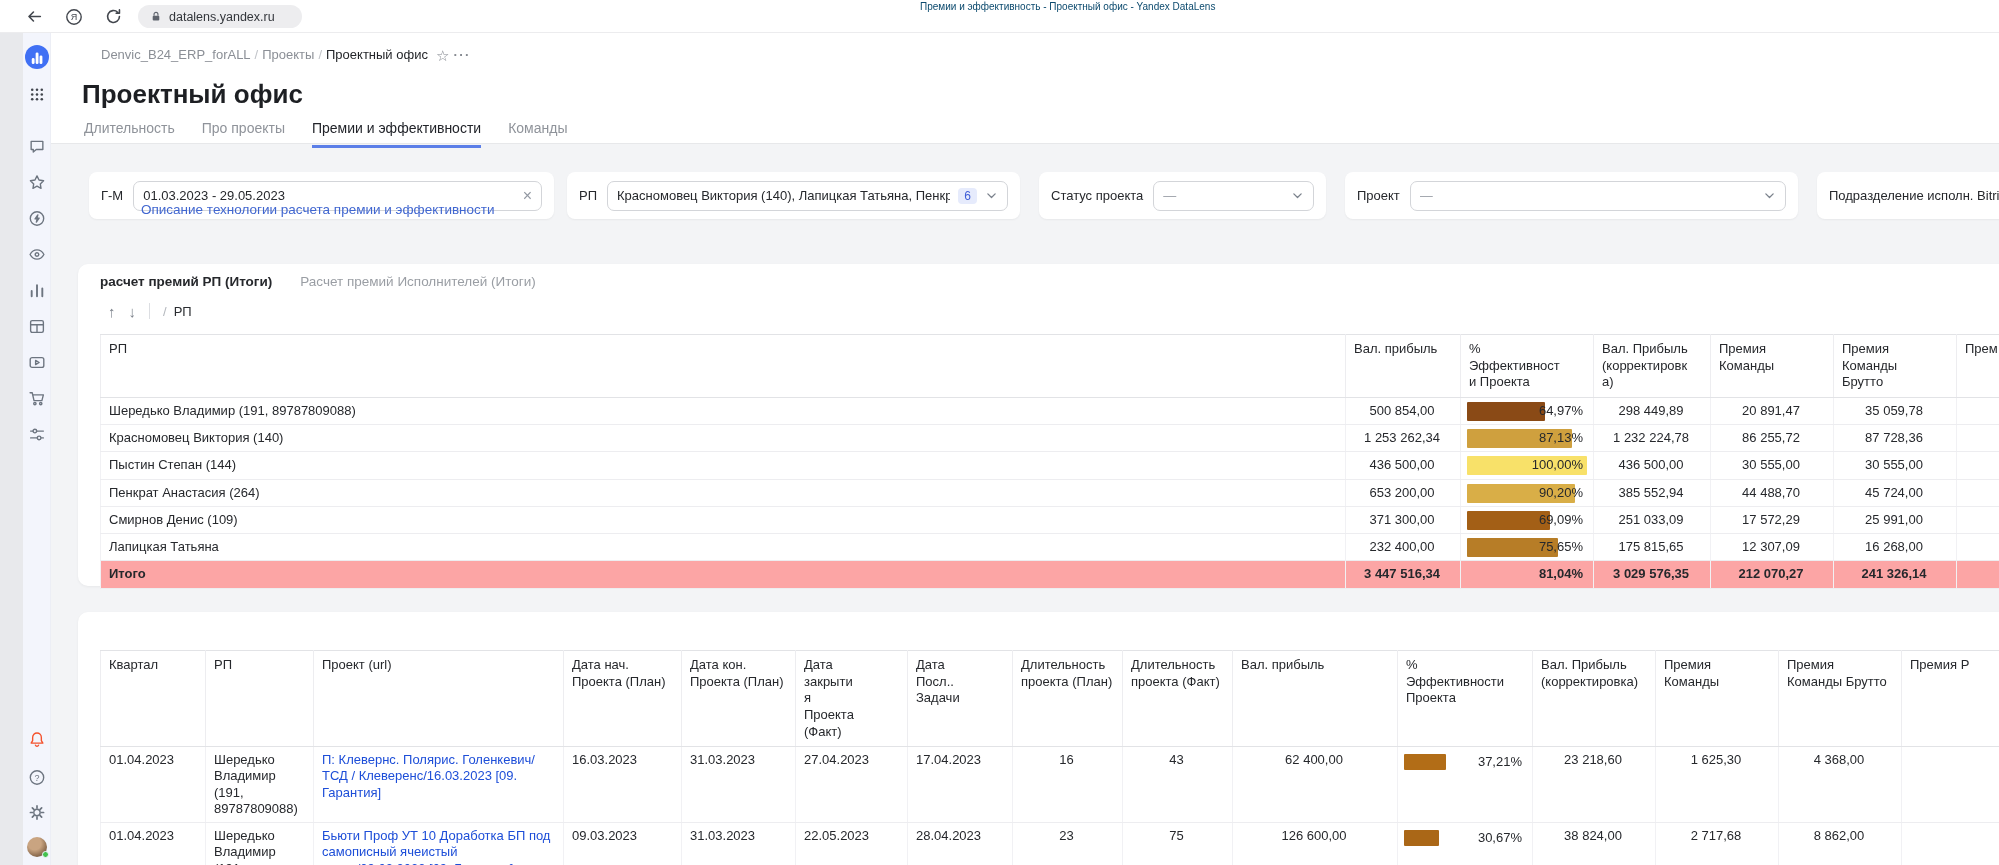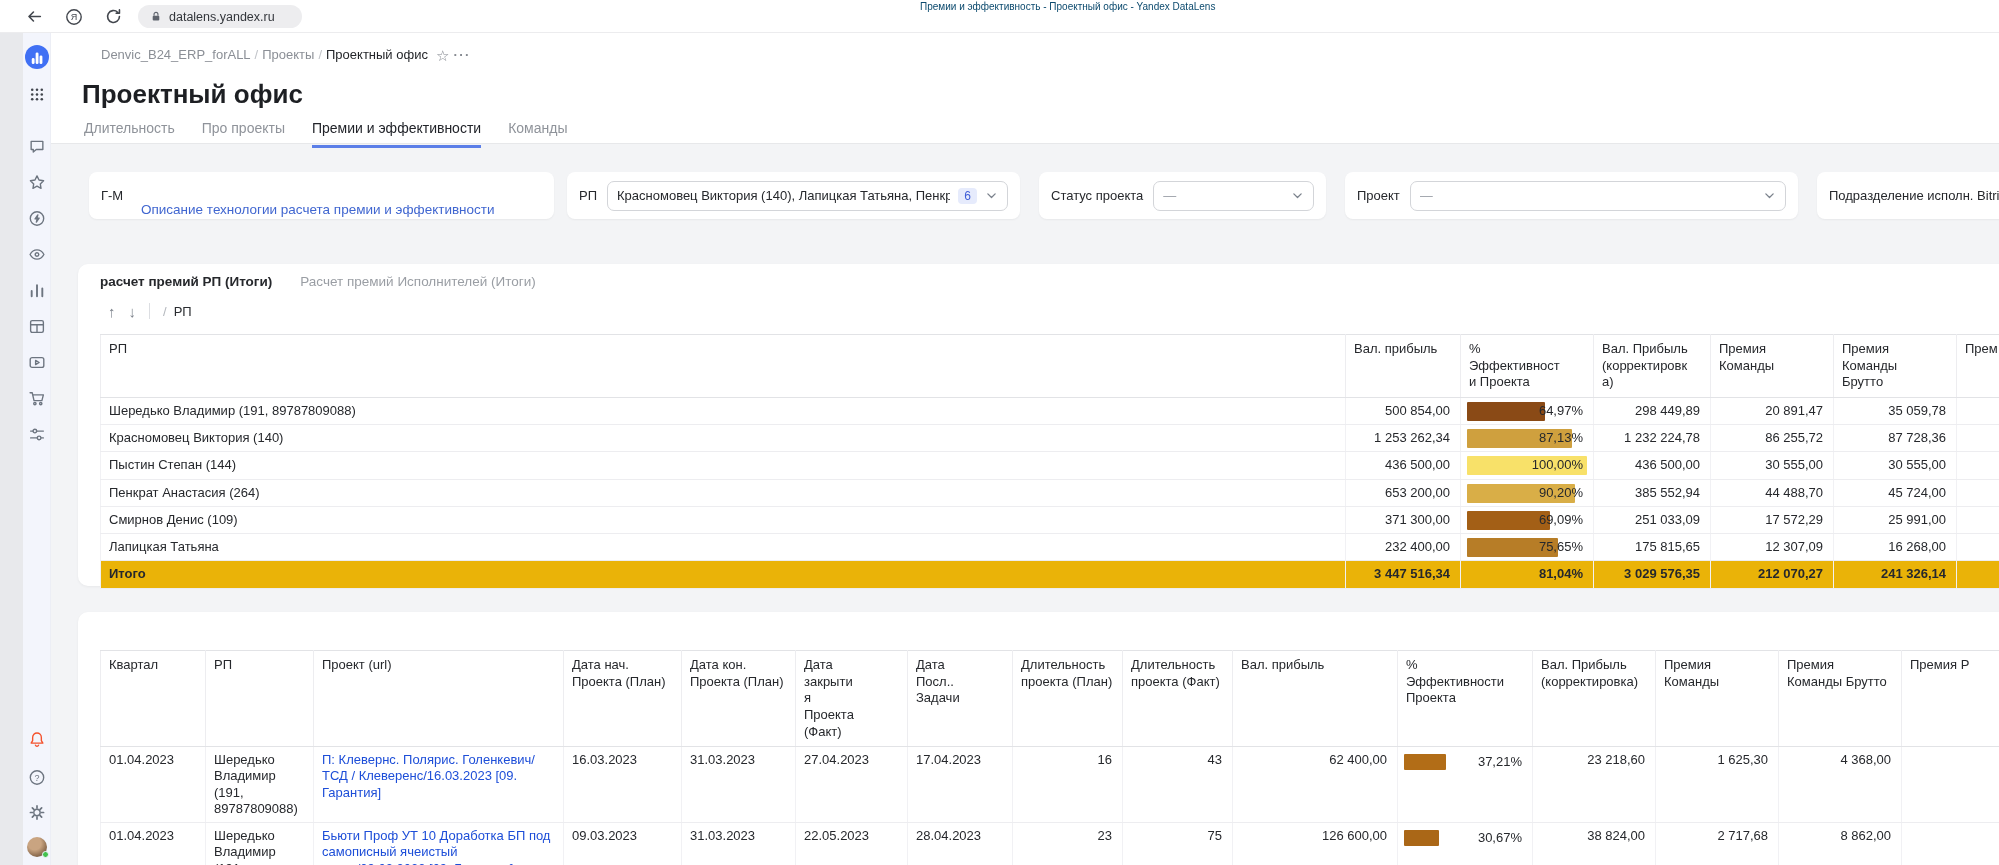--- a/index.html
+++ b/index.html
@@ -63,27 +63,27 @@
 
 
 table{border-collapse:collapse;table-layout:fixed;position:absolute;left:22px;font-size:13px;background:#fff}
 #t1{top:70px;width:1956px}
 #t2{top:38px;width:1911px}
 th{font-weight:normal;text-align:left;vertical-align:top;padding:6px 8px;border:1px solid #ededf0;border-top:1px solid #e2e3e6;border-bottom:1px solid #e2e3e6;color:#26282c;cursor:pointer}
 .h{white-space:pre-line;line-height:1.28}
 td{border:1px solid #f1f1f4;border-bottom:1px solid #ededf0;padding:5px 8px;vertical-align:top;line-height:1.25;color:#26282c}
 #t1 td{height:27px;padding-top:5px}
 #t2 td{height:59px}
-.num{text-align:right;padding-right:10px}
+.num{text-align:center;padding-right:10px}
 .eff{position:relative;overflow:hidden}
 .bar{position:absolute;left:6px;top:4px;height:19px;border-radius:1px}
 #t2 .bar{height:16px;top:7px;left:106px}
 .efflab{position:absolute;right:10px;top:5px}
 #t2 .efflab{top:7px}
-tr.total td{background:#eab308;font-weight:bold}
+tr.total td{background:#fca5a5;font-weight:bold}
 .plink{color:#1d4ed8;cursor:pointer}
 </style>
 </head>
 <body>
 
 <div class="browser">
   <span class="bicon" style="left:22px;width:24px">
     <svg width="17" height="17" viewBox="0 0 16 16">
         <path d="M13.5 8H2.8M7 3.8L2.8 8 7 12.2" stroke="currentColor" stroke-width="1.5" fill="none" stroke-linecap="round" stroke-linejoin="round"></path>
       </svg>
@@ -229,20 +229,24 @@
   <div class="ptabs" id="ptabs">
       <span class="ptab">Длительность</span>
       <span class="ptab">Про проекты</span>
       <span class="ptab act">Премии и эффективности</span>
       <span class="ptab">Команды</span>
     </div>
   <div class="tabline"></div>
   <div id="filters">
       <div class="fcard fc0">
         <span class="flabel">Г-М</span>
+        <div class="fctrl">
+          <span class="fval">01.03.2023 - 29.05.2023</span>
+          <span class="x">×</span>
+        </div>
       </div>
       <div class="fcard fc1">
         <span class="flabel">РП</span>
         <div class="fctrl">
           <span class="fval">Красномовец Виктория (140), Лапицкая Татьяна, Пенкрат Анаста...</span>
           <span class="badge">6</span>
           <span class="chev">
             <svg width="13" height="13" viewBox="0 0 16 16">
               <path d="M3.5 6l4.5 4.5L12.5 6" stroke="#7b828c" stroke-width="1.6" fill="none" stroke-linecap="round" stroke-linejoin="round"></path>
             </svg>

